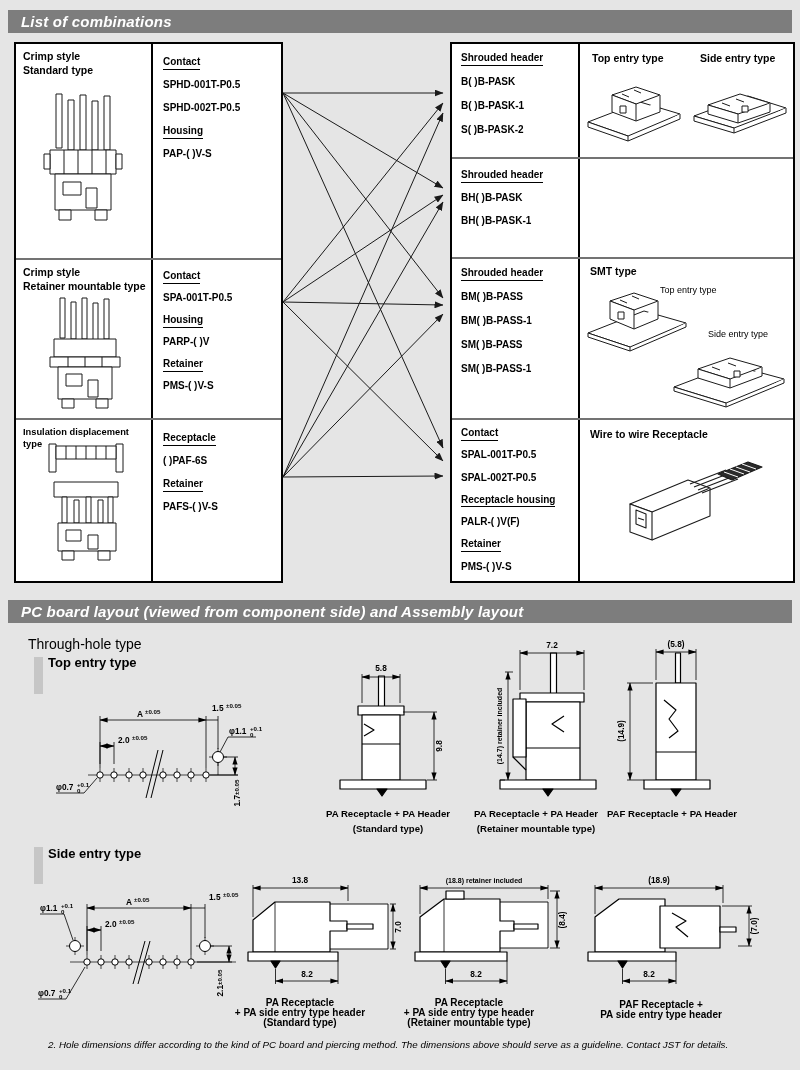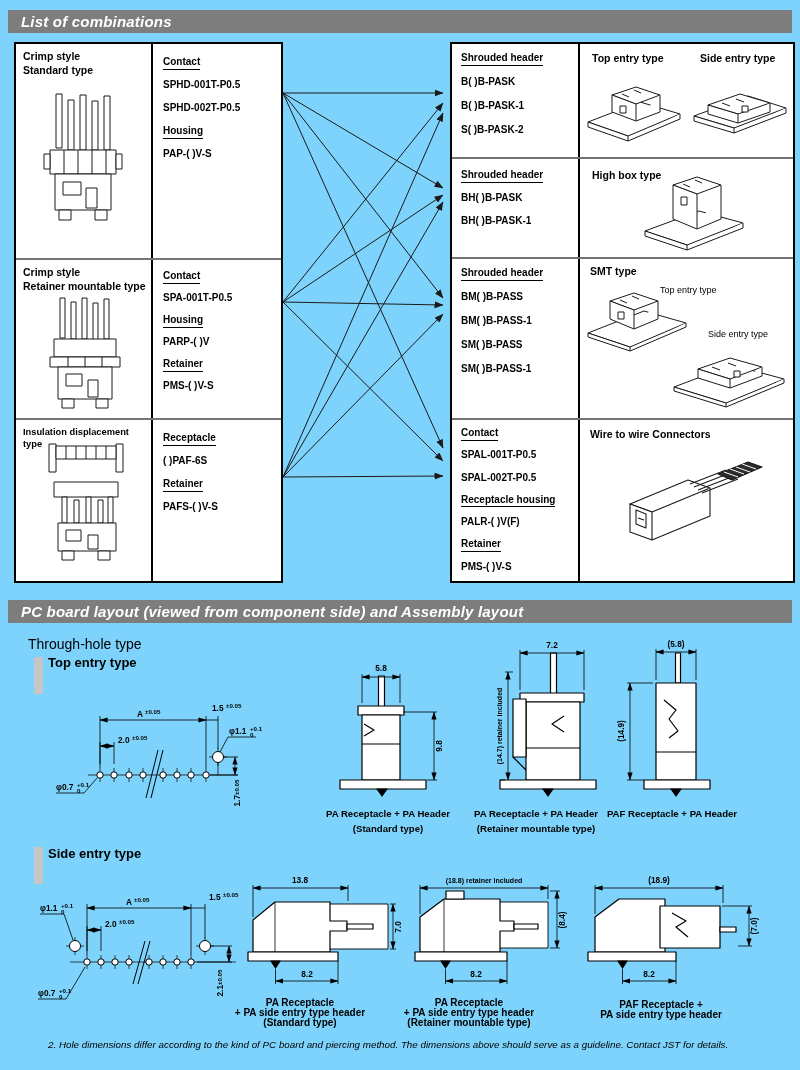--- a/index.html
+++ b/index.html
@@ -1,16 +1,16 @@
 <!DOCTYPE html>
 <html><head>
 <meta charset="utf-8">
 <style>
   html,body{margin:0;padding:0;background:#fff}
-  .page{position:relative;width:800px;height:1070px;background:#7dd3fc;overflow:hidden;
+  .page{position:relative;width:800px;height:1070px;background:#e5e5e5;overflow:hidden;
         font-family:"Liberation Sans",sans-serif;color:#000}
   .banner{position:absolute;left:8px;width:784px;height:23px;background:#7d7d7d;color:#fff;
           font-style:italic;font-weight:bold;font-size:15px;line-height:23px;padding-left:13px;
           box-sizing:border-box;letter-spacing:.2px}
   .tbl{position:absolute;border:2px solid #000;box-sizing:border-box;background:#fff}
   .trow{display:flex;border-bottom:2px solid #737373;box-sizing:border-box}
   .trow:last-child{border-bottom:none}
   .tcell{position:relative;box-sizing:border-box}
   .type{border-right:2px solid #000}
   .ttl{position:absolute;top:6px;left:7px;right:3px;font-weight:bold;font-size:10.5px;line-height:1.3}
@@ -215,36 +215,20 @@
         </svg>
       </div>
     </div>
 
     <div class="trow" style="height:100px">
       <div class="tcell type" style="width:128px;padding-top:10px;padding-left:9px">
         <div class="pline" style="height:23px"><span class="cat">Shrouded header</span></div>
         <div class="pline" style="height:23px">BH(  )B-PASK</div>
         <div class="pline" style="height:23px">BH(  )B-PASK-1</div>
       </div>
-      <div class="tcell pic" style="width:213px">
-        <div class="piclab" style="left:12px;top:10px">High box type</div>
-        <svg class="abs" style="left:55px;top:14px" width="120" height="84" viewBox="0 0 120 84">
-          <g stroke="#1a1a1a" fill="#fff" stroke-width="1" stroke-linejoin="round">
-            <path d="M10,58 L64,38 L108,50 L52,72 Z"></path>
-              <path d="M10,58 L10,63 L52,77 L52,72 Z"></path>
-              <path d="M108,50 L108,55 L52,77"></path>
-            <path d="M38,12 L62,4 L86,12 L62,21 Z"></path>
-              <path d="M38,12 L38,46 L62,56 L62,21 Z"></path>
-              <path d="M86,12 L86,46 L62,56"></path>
-            <line x1="48" y1="11" x2="55" y2="14"></line>
-              <line x1="60" y1="7" x2="67" y2="10"></line>
-            <rect x="46" y="24" width="6" height="8"></rect>
-          </g>
-        </svg>
-      </div>
     </div>
 
     <div class="trow" style="height:161px">
       <div class="tcell type" style="width:128px;padding-top:8px;padding-left:9px">
         <div class="pline" style="height:24px"><span class="cat">Shrouded header</span></div>
         <div class="pline" style="height:24px">BM(  )B-PASS</div>
         <div class="pline" style="height:24px">BM(  )B-PASS-1</div>
         <div class="pline" style="height:24px">SM(  )B-PASS</div>
         <div class="pline" style="height:24px">SM(  )B-PASS-1</div>
       </div>
@@ -281,21 +265,21 @@
       <div class="tcell type" style="width:128px;padding-top:7px;padding-left:9px">
         <div class="pline" style="height:22.3px"><span class="cat">Contact</span></div>
         <div class="pline" style="height:22.3px">SPAL-001T-P0.5</div>
         <div class="pline" style="height:22.3px">SPAL-002T-P0.5</div>
         <div class="pline" style="height:22.3px"><span class="cat">Receptacle housing</span></div>
         <div class="pline" style="height:22.3px">PALR-(  )V(F)</div>
         <div class="pline" style="height:22.3px"><span class="cat">Retainer</span></div>
         <div class="pline" style="height:22.3px">PMS-(  )V-S</div>
       </div>
       <div class="tcell pic" style="width:213px">
-        <div class="piclab" style="left:10px;top:8px">Wire to wire Connectors</div>
+        <div class="piclab" style="left:10px;top:8px">Wire to wire Receptacle</div>
         <svg class="abs" style="left:30px;top:28px" width="160" height="120" viewBox="0 0 160 120">
           <g stroke="#1a1a1a" fill="#fff" stroke-width="1.1" stroke-linejoin="round">
             <path d="M20,56 L78,32 L100,40 L42,64 Z"></path>
             <path d="M20,56 L20,84 L42,92 L42,64 Z"></path>
             <path d="M100,40 L100,68 L42,92"></path>
             <path d="M26,62 L36,66 L36,80 L26,76 Z"></path>
             <line x1="28" y1="70" x2="34" y2="72"></line>
             <line x1="80" y1="36" x2="116" y2="22"></line>
               <line x1="84" y1="39" x2="120" y2="25"></line>
             <line x1="88" y1="42" x2="124" y2="28"></line>

